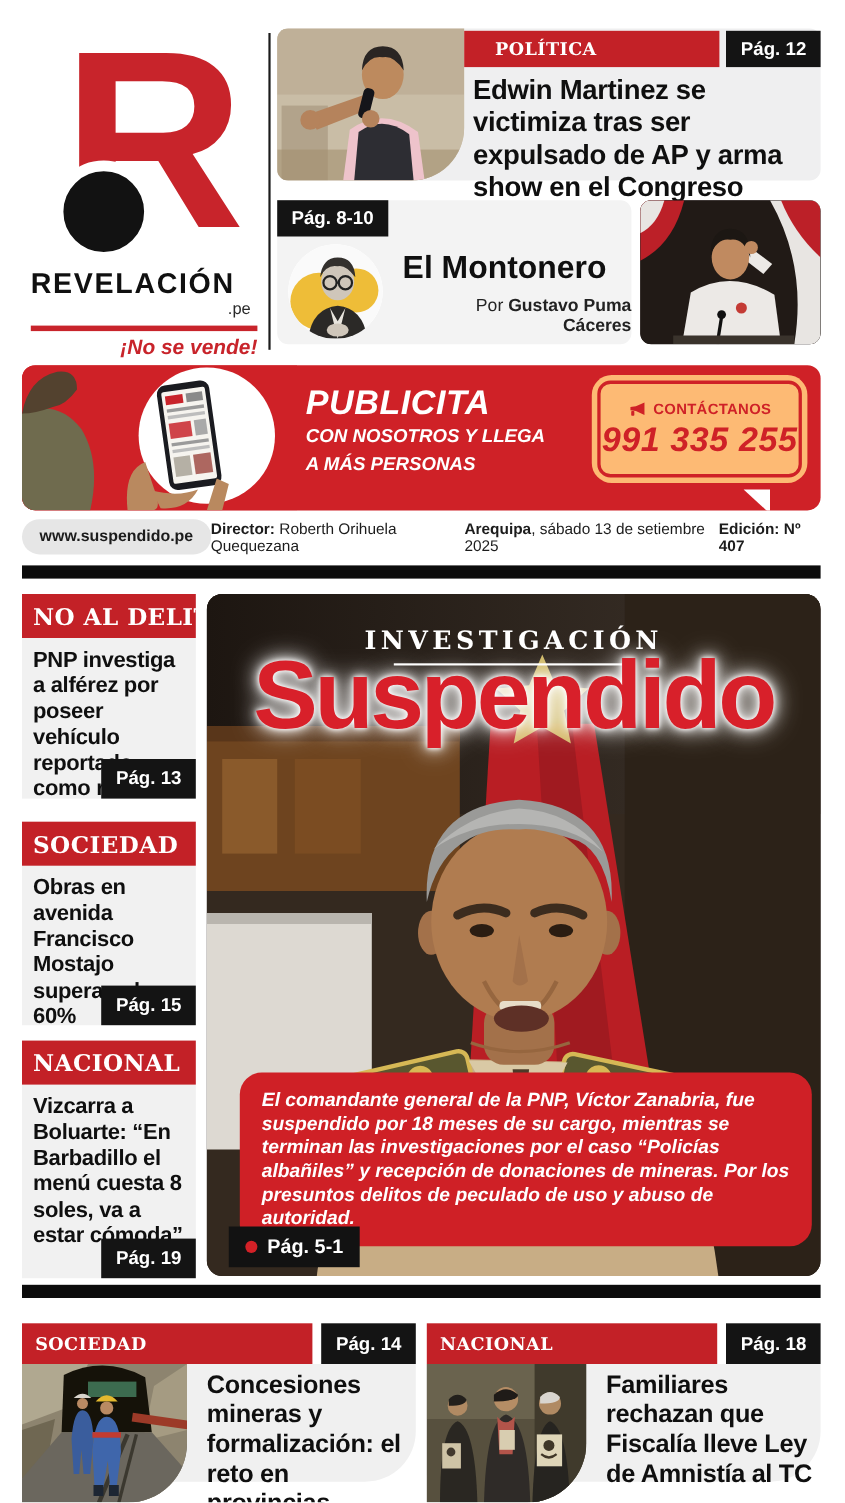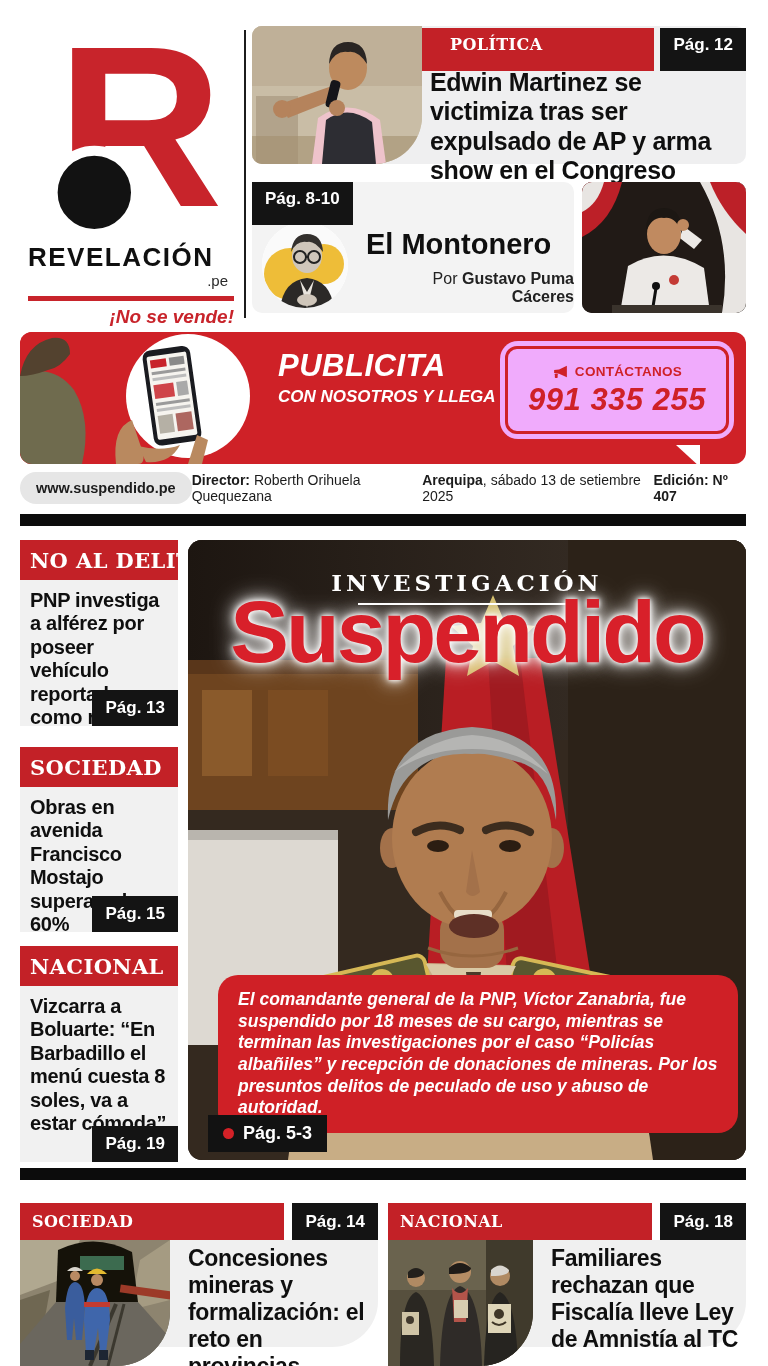--- a/index.html
+++ b/index.html
@@ -12,21 +12,21 @@
   .wordmark{font-size:26px;font-weight:bold;letter-spacing:1.5px;color:#101010;margin-top:2px;}
   .tld{text-align:right;font-size:15px;color:#2a2a2a;padding-right:6px;margin-top:-1px;}
   .logo-rule{height:5px;background:#c8242b;margin-top:7px;}
   .slogan{text-align:right;color:#c8242b;font-weight:bold;font-style:italic;font-size:19px;margin-top:5px;}
   .v-divider{position:absolute;left:244px;top:30px;width:2px;height:288px;background:#1c1c1c;}
 
   
   .tag-red{background:#c32127;color:#fff;font-family:"DejaVu Serif",serif;font-weight:bold;
            font-size:16px;padding:7px 28px 6px;letter-spacing:.4px;white-space:nowrap;}
   .tag-black{background:#141414;color:#fff;font-weight:bold;font-size:17px;
-             padding:7px 13px 16px;white-space:nowrap;}
+             padding:7px 13px 6px;white-space:nowrap;}
 
   
   .politica-card{position:absolute;left:252px;top:26px;width:494px;height:138px;
                  background:#efeff0;border-radius:10px;}
   .p-photo{position:absolute;left:0;top:0;width:170px;height:138px;
            border-radius:10px 0 48px 10px;overflow:hidden;background:#c9bda6;}
   .p-tags{position:absolute;left:170px;top:2px;right:0;display:flex;gap:6px;}
   .p-tags .tag-red{flex:1;}
   .p-headline{position:absolute;left:178px;top:42px;right:6px;font-size:25px;font-weight:bold;
               line-height:1.17;letter-spacing:-.3px;color:#0f0f0f;}
@@ -43,21 +43,21 @@
   .o-photo{position:absolute;left:330px;top:0;width:164px;height:131px;border-radius:10px;
            overflow:hidden;background:#211a16;}
 
   
   .ad-banner{position:absolute;left:20px;top:332px;width:726px;height:132px;background:#cf2127;
              border-radius:12px;overflow:hidden;}
   .ad-photo{position:absolute;left:0;top:0;width:250px;height:132px;}
   .ad-copy{position:absolute;left:258px;top:16px;width:226px;text-align:left;color:#fff;font-style:italic;}
   .ad-title{font-size:31px;font-weight:bold;letter-spacing:.5px;}
   .ad-line{font-size:17px;font-weight:bold;line-height:1.35;margin-top:2px;}
-  .bubble{position:absolute;right:12px;top:9px;width:234px;height:98px;background:#f0abfc;border-radius:18px;}
+  .bubble{position:absolute;right:12px;top:9px;width:196px;height:98px;background:#fdba74;border-radius:18px;}
   .bubble-tail{position:absolute;right:34px;top:104px;width:0;height:0;
                border-top:22px solid #fff;border-left:24px solid transparent;}
   .bubble-inner{position:absolute;inset:5px;border:3px solid #cf2127;border-radius:12px;
                 display:flex;flex-direction:column;align-items:center;justify-content:center;gap:2px;}
   .contact-row{display:flex;align-items:center;gap:6px;color:#cf2127;font-weight:bold;
                font-size:13.5px;letter-spacing:.3px;}
   .phone{color:#cf2127;font-size:31px;font-weight:bold;font-style:italic;letter-spacing:.5px;}
 
   
   .info-bar{position:absolute;left:20px;top:471px;width:726px;height:34px;display:flex;
@@ -216,20 +216,21 @@
         <rect x="135" y="75" width="34" height="3" fill="#bdbdbd"></rect>
         <rect x="135" y="82" width="15" height="18" fill="#b5b0a5"></rect>
         <rect x="153" y="82" width="16" height="18" fill="#8e2b24" opacity=".7"></rect>
       </g>
       <path d="M118,114 Q142,120 160,113 Q150,132 126,130 Z" fill="#b9895f"></path>
       <polygon points="168,132 177,103 188,108 182,132" fill="#b9895f"></polygon>
     </svg>
     <div class="ad-copy">
       <div class="ad-title">PUBLICITA</div>
       <div class="ad-line">CON NOSOTROS Y LLEGA</div>
+      <div class="ad-line">A MÁS PERSONAS</div>
     </div>
     <div class="bubble">
       <div class="bubble-inner">
         <div class="contact-row">
           <svg width="17" height="17" viewBox="0 0 24 24">
             <path d="M21 4 L10 9 L3 10 L3 14 L10 15 L21 20 Z" fill="#cf2127"></path>
             <rect x="4" y="15" width="4" height="6" rx="1" fill="#cf2127"></rect>
           </svg>
           <span>CONTÁCTANOS</span>
         </div>
@@ -319,21 +320,21 @@
       <path d="M240,408 Q284,424 330,408" stroke="#96663f" stroke-width="3" fill="none"></path>
     </svg>
     <div class="inv-wrap">
       <div class="inv-label">INVESTIGACIÓN</div>
       <div class="inv-rule"></div>
     </div>
     <div class="main-headline">Suspendido</div>
     <div class="summary-box">El comandante general de la PNP, Víctor Zanabria, fue suspendido por 18 meses de su cargo, mientras se terminan las investigaciones por el caso “Policías albañiles” y recepción de donaciones de mineras. Por los presuntos delitos de peculado de uso y abuso de autoridad.</div>
     <div class="main-page-tag">
       <span class="red-dot"></span>
-      <span>Pág. 5-3</span>
+      <span>Pág. 5-1</span>
     </div>
   </div>
   <div class="rule rule-bottom"></div>
 
   <div class="bottom-card bc-left">
     <div class="b-tags">
       <div class="tag-red">SOCIEDAD</div>
       <div class="tag-black">Pág. 14</div>
     </div>
     <div class="b-body">

